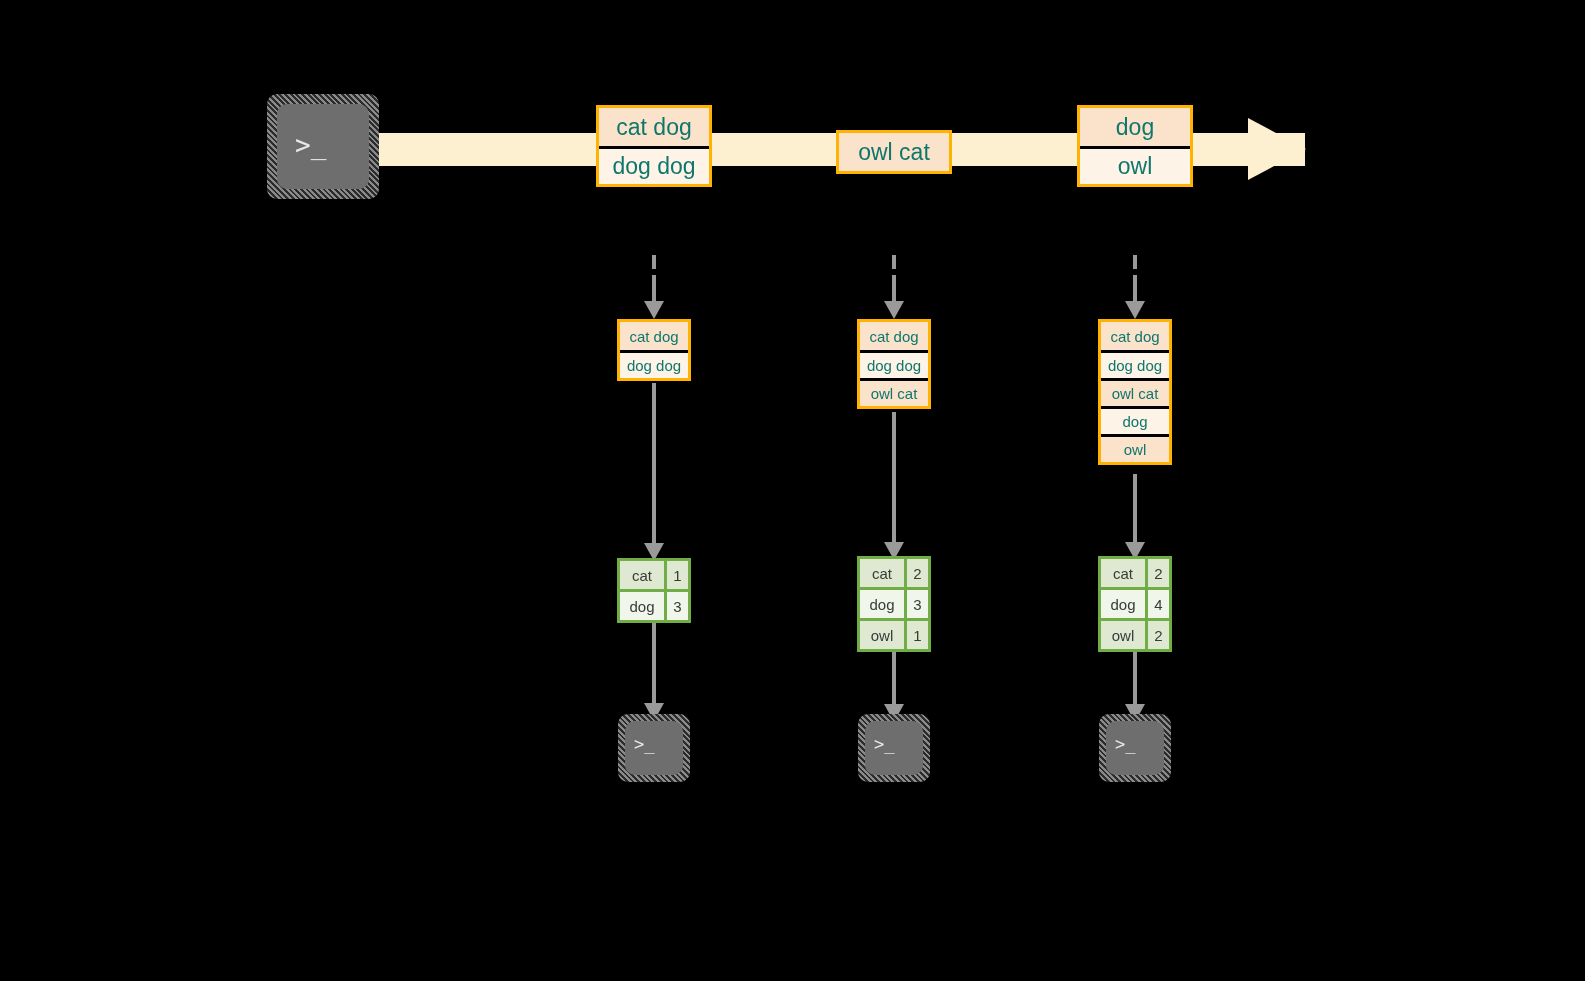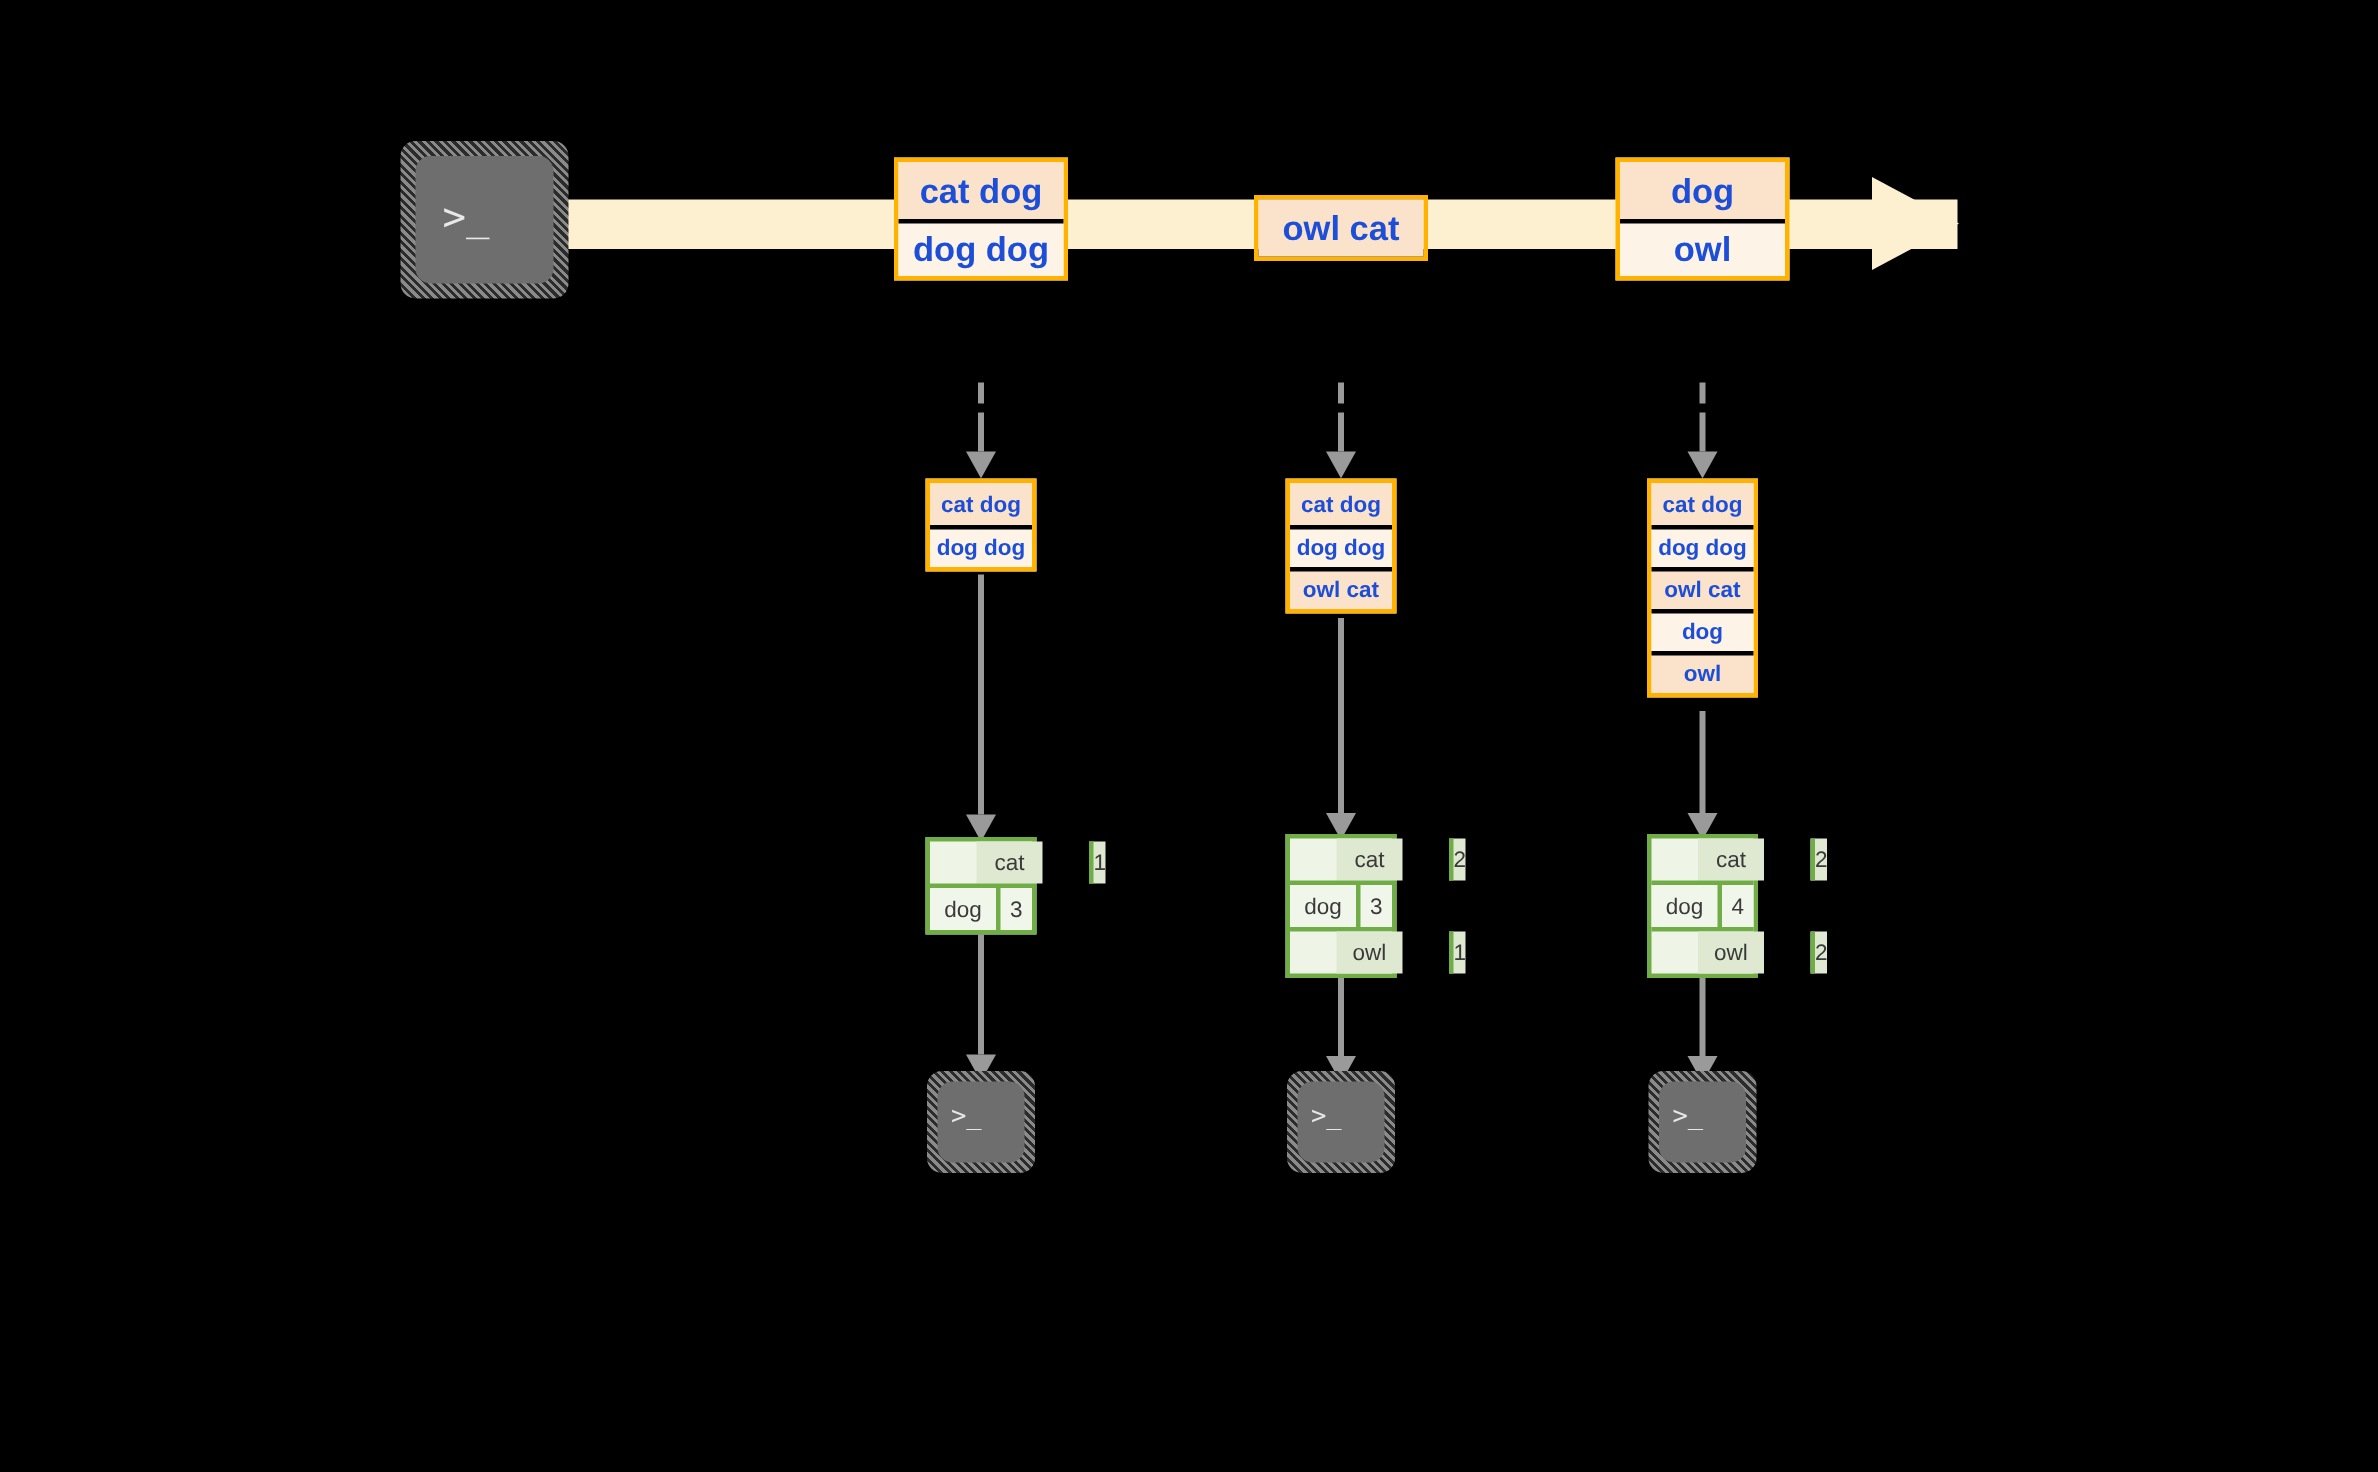--- a/index.html
+++ b/index.html
@@ -62,23 +62,22 @@
     border: 3px solid #ffb300;
     background: #fdf3e7;
     display: flex;
     flex-direction: column;
   }
   .rec .cell {
     box-sizing: border-box;
     display: flex;
     align-items: center;
     justify-content: center;
-    color: #1d4ed8;
+    color: #0f766e;
     white-space: nowrap;
-    font-weight: bold;
   }
   .rec .cell + .cell {
     border-top: 3px solid #000000;
   }
   .rec .cell.dark { background: #fae3ca; }
   .rec .cell.light { background: #fdf3e7; }
 
   
   .rec.big .cell { font-size: 23px; height: 38px; }
   .rec.big { height: auto; }
@@ -105,21 +104,21 @@
     box-sizing: border-box;
     display: flex;
     align-items: center;
     justify-content: center;
     font-size: 15px;
     color: #3a3a3a;
     white-space: nowrap;
   }
   .res .row .k { flex: 0 0 44px; }
   .res .row .v { flex: 1 1 auto; border-left: 3px solid #70ad47; }
-  .res .row.dark .k, .res .row.dark .v { background: #dfe9d2; margin-left: 31px; }
+  .res .row.dark .k, .res .row.dark .v { background: #dfe9d2; }
   .res .row.light .k, .res .row.light .v { background: #f1f6ea; }
 
   
   .varrow { position: absolute; }
   .varrow .seg {
     position: absolute;
     background: #9a9a9a;
     width: 4px;
     left: 50%;
     margin-left: -2px;

